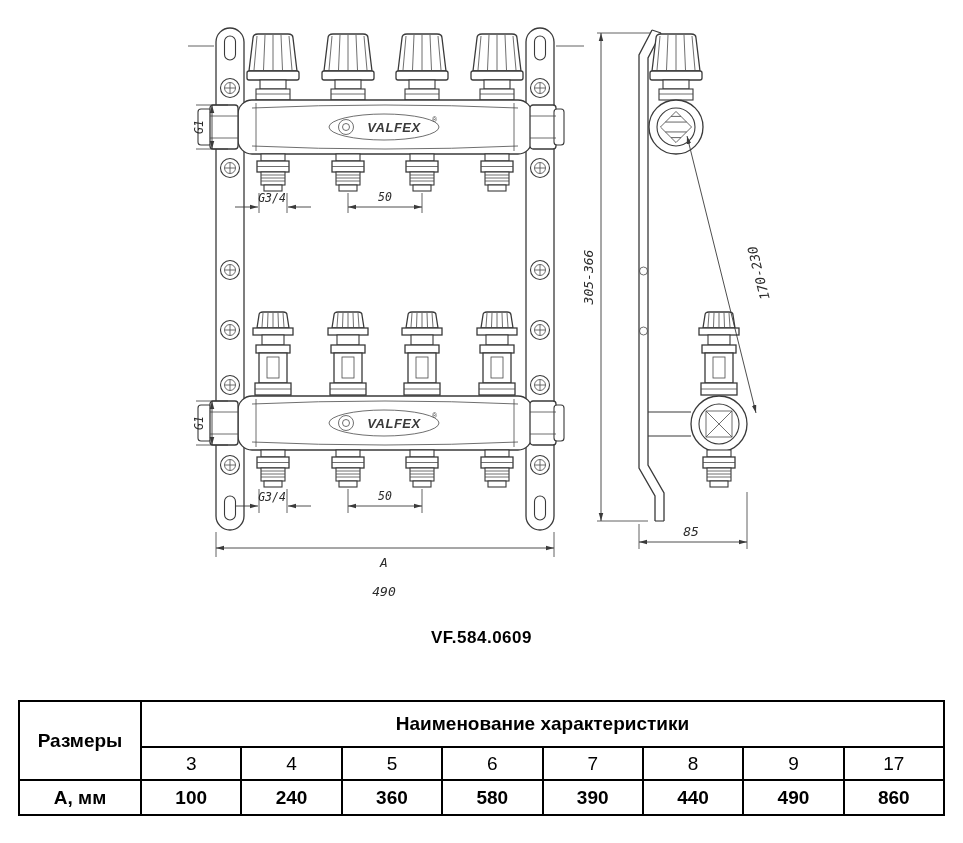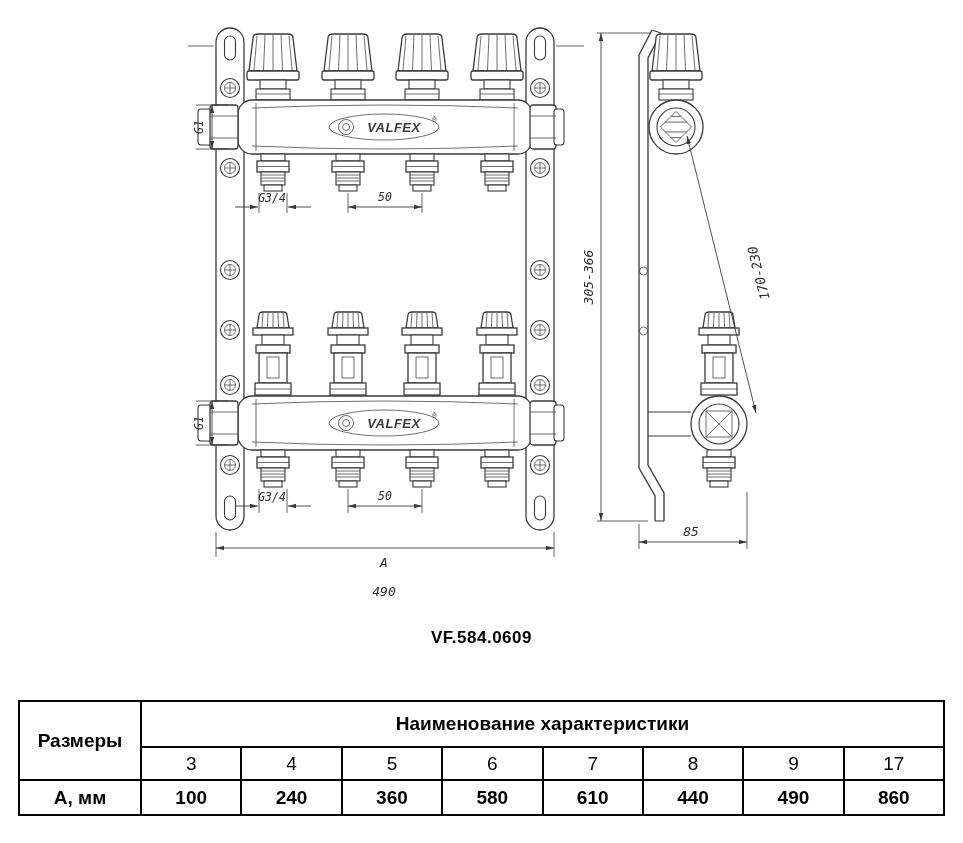--- a/index.html
+++ b/index.html
@@ -305,20 +305,20 @@
       <td>8</td>
       <td>9</td>
       <td>17</td>
     </tr>
     <tr class="vals">
       <td>А, мм</td>
       <td>100</td>
       <td>240</td>
       <td>360</td>
       <td>580</td>
-      <td>610</td>
+      <td>390</td>
       <td>440</td>
       <td>490</td>
       <td>860</td>
     </tr>
   </tbody>
     </table>
 </div>
 
 </body></html>

